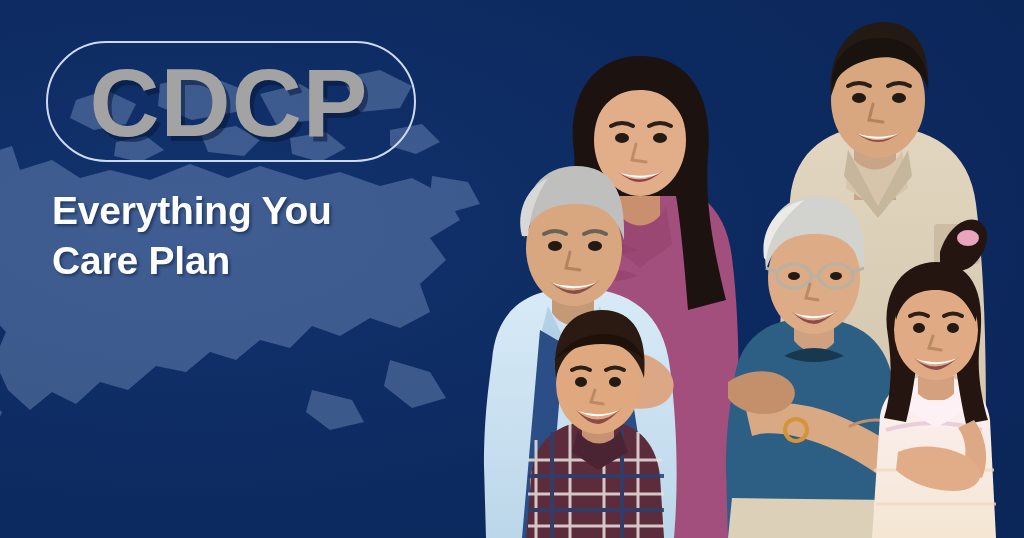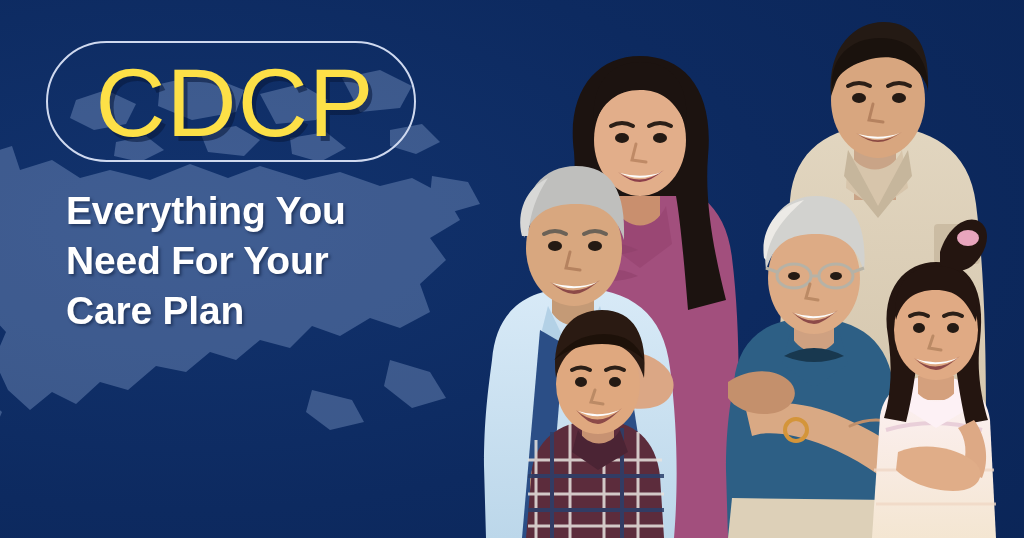--- a/index.html
+++ b/index.html
@@ -40,49 +40,48 @@
     left: 46px;
     top: 41px;
     width: 370px;
     height: 121px;
     border: 2px solid #cfd9ef;
     border-radius: 62px;
     box-sizing: border-box;
   }
   .logo-text {
     position: absolute;
-    left: 70px;
+    left: 64px;
     top: 40px;
     width: 330px;
     height: 124px;
     display: flex;
     align-items: center;
     justify-content: center;
     font-size: 97px;
-    font-weight: 400;
+    font-weight: 700;
     letter-spacing: 1px;
-    color: #fde047;
+    color: #a3a3a3;
     line-height: 1;
     text-shadow: 4px 5px 0 rgba(8, 24, 58, 0.55);
     white-space: nowrap;
   }
 
   
   .headline {
     position: absolute;
     left: 52px;
     top: 186px;
     width: 420px;
     font-size: 39px;
     font-weight: 700;
     line-height: 50px;
     color: #ffffff;
     letter-spacing: -0.2px;
     text-shadow: 2px 2px 3px rgba(6, 20, 50, 0.5);
-    margin-left: 14px;
   }
   .headline .hl-line { display: block; white-space: nowrap; }
 
   
   .photo {
     position: absolute;
     left: 478px;
     top: 0;
     width: 546px;
     height: 538px;
@@ -119,21 +118,20 @@
         <path d="M352,330 L392,340 L404,362 L370,370 L346,352 Z"></path>
       </g>
     </svg>
   </div>
 
   <div class="logo-pill"></div>
   <div class="logo-text">CDCP</div>
 
   <div class="headline">
     <span class="hl-line">Everything You</span>
-    <span class="hl-line">Need For Your</span>
     <span class="hl-line">Care Plan</span>
   </div>
 
   <div class="photo">
     <svg viewBox="0 0 546 538" xmlns="http://www.w3.org/2000/svg" aria-hidden="true">
       <defs>
         <clipPath id="frame">
             <rect x="0" y="0" width="546" height="538"></rect>
           </clipPath>
         <linearGradient id="kurta" x1="0" y1="0" x2="0" y2="1">

